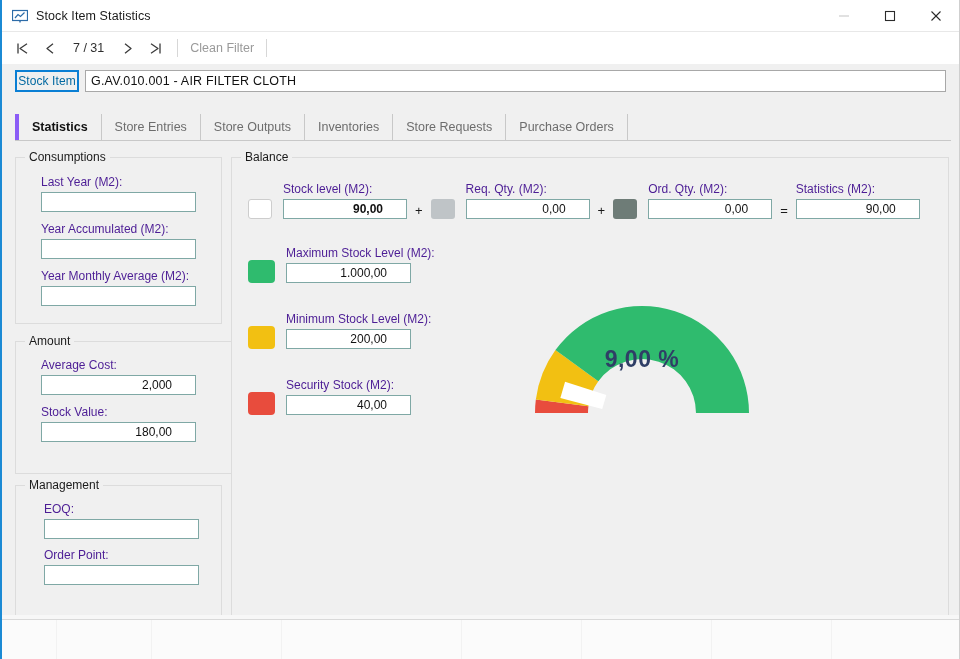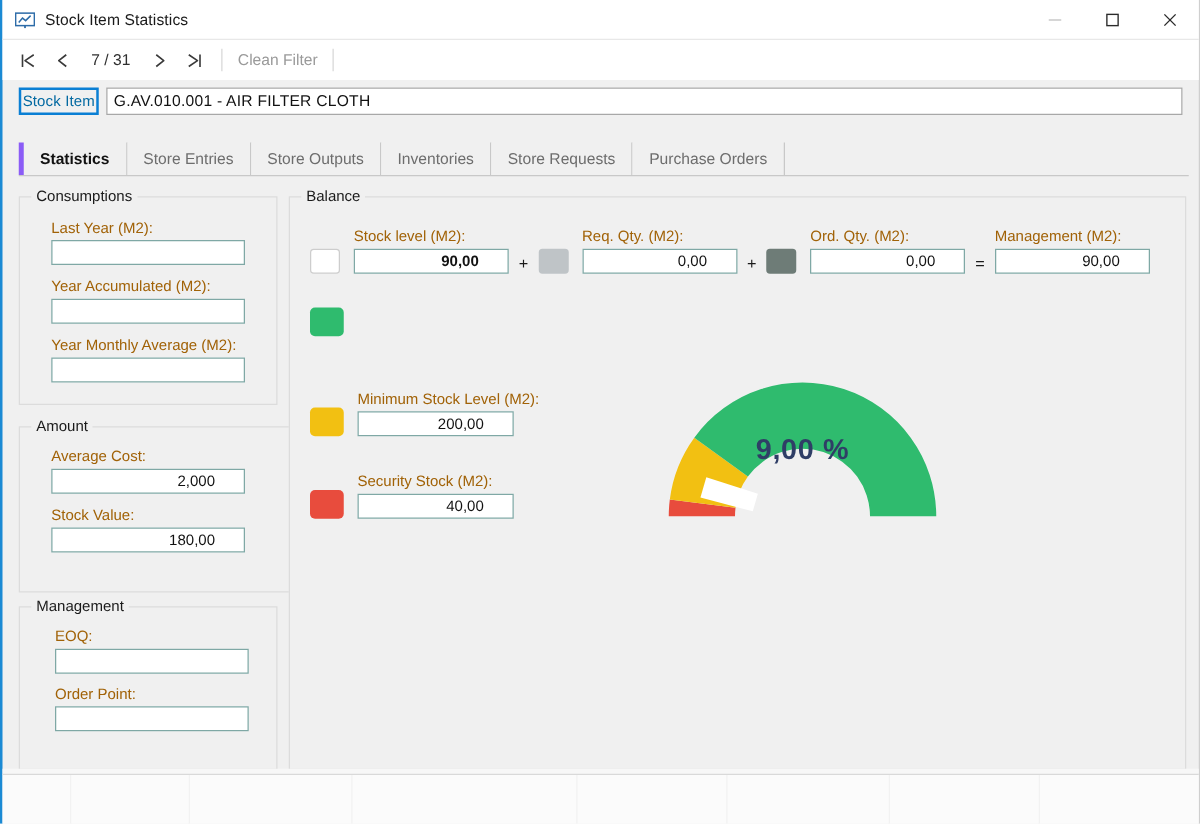--- a/index.html
+++ b/index.html
@@ -100,21 +100,21 @@
     border: 1px solid #dcdcdc;
     background: #f0f0f0;
   }
   .group-title {
     position: absolute; top: -8px; left: 9px;
     background: #f0f0f0; padding: 0 4px;
     font-size: 12px; color: #1a1a1a;
   }
 
   .field-label {
-    font-size: 12px; color: #a16207; margin-bottom: 3px;
+    font-size: 12px; color: #4c1d95; margin-bottom: 3px;
     white-space: nowrap;
   }
   .field-input {
     height: 20px; background: #ffffff;
     border: 1px solid #7fa8a5;
     font-size: 12px; color: #111;
     display: flex; align-items: center; justify-content: flex-end;
     padding-right: 23px;
   }
   .field-input.bold { font-weight: bold; }
@@ -306,27 +306,31 @@
         <div class="field-input">0,00</div>
       </div>
       <div class="op">+</div>
       <div class="swatch" style="background:#6e7c77;"></div>
       <div class="formula-cell">
         <div class="field-label">Ord. Qty. (M2):</div>
         <div class="field-input">0,00</div>
       </div>
       <div class="op">=</div>
       <div class="formula-cell" style="margin-left:0;">
-        <div class="field-label">Management (M2):</div>
+        <div class="field-label">Statistics (M2):</div>
         <div class="field-input">90,00</div>
       </div>
     </div>
 
     <div class="level-row" style="top:88px;">
       <div class="swatch" style="background:#2fbb6e;"></div>
+      <div class="lvl-body">
+        <div class="field-label">Maximum Stock Level (M2):</div>
+        <div class="field-input">1.000,00</div>
+      </div>
     </div>
     <div class="level-row" style="top:154px;">
       <div class="swatch" style="background:#f2c012;"></div>
       <div class="lvl-body">
         <div class="field-label">Minimum Stock  Level (M2):</div>
         <div class="field-input">200,00</div>
       </div>
     </div>
     <div class="level-row" style="top:220px;">
       <div class="swatch" style="background:#e84c3d;"></div>

